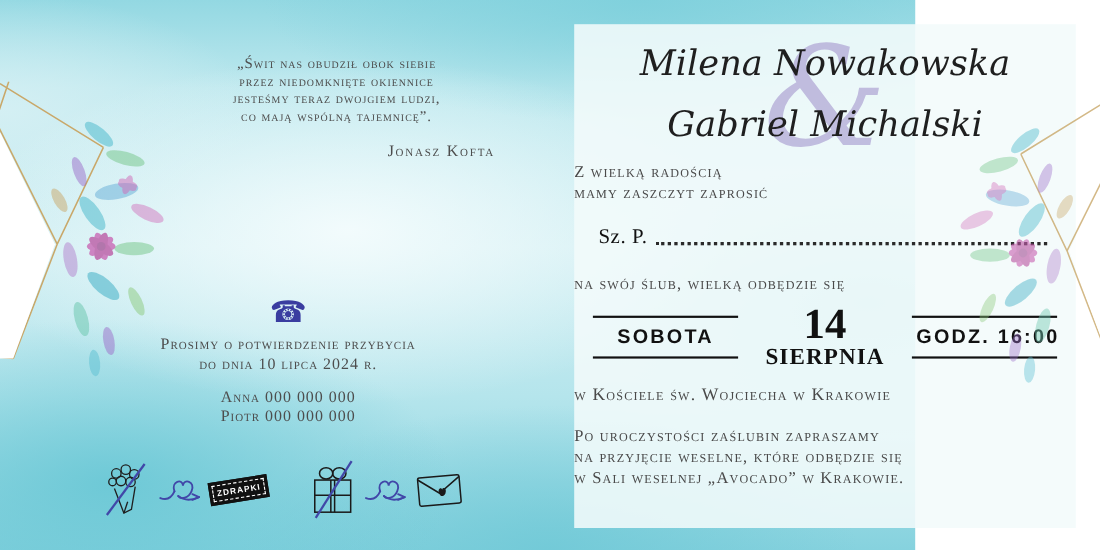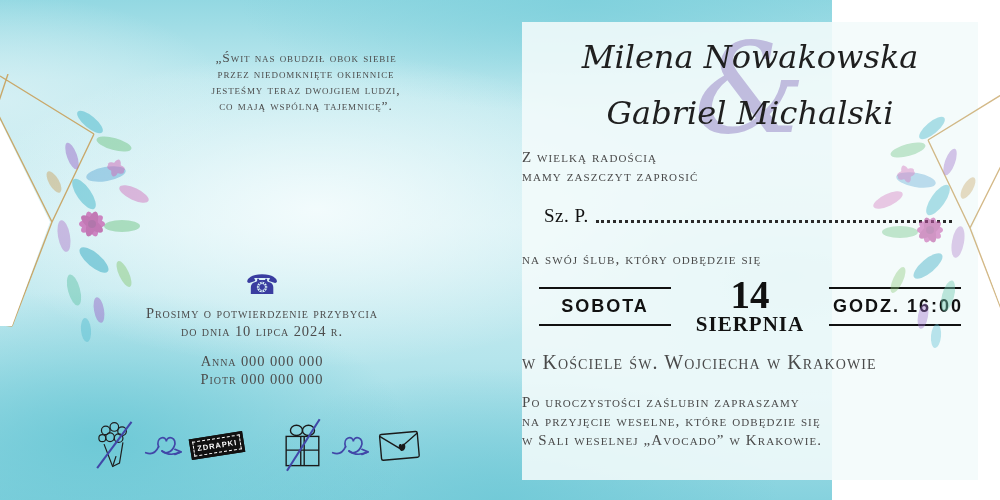--- a/index.html
+++ b/index.html
@@ -57,21 +57,21 @@
 
   .date-row { display:flex; justify-content:center; align-items:center; margin-top:8px; gap:10px; }
   .col-side { border-top:2px solid #111; border-bottom:2px solid #111; padding:7px 4px;
     font-family:"Liberation Sans", sans-serif; font-weight:bold; font-size:18px; letter-spacing:2px;
     color:#111; width:132px; text-align:center; white-space:nowrap; }
   .col-mid { width:138px; text-align:center; font-weight:bold; color:#111; }
   .day { font-size:39px; line-height:37px; }
   .month { font-size:21px; line-height:23px; letter-spacing:1px; }
   .year { font-size:19px; line-height:20px; }
 
-  .church { margin-top:15px; font-size:20px; }
+  .church { margin-top:15px; font-size:16px; }
   .reception { margin-top:19px; font-size:15px; line-height:19px; }
 
   .floral { position:absolute; pointer-events:none; }
   .floral-left { left:-6px; top:74px; }
   .floral-right { left:858px; top:80px; opacity:0.8; }
 </style>
 </head>
 <body>
 
 <div class="card">
@@ -108,20 +108,21 @@
         <ellipse cx="122" cy="94" rx="9" ry="4" fill="#d06ab8" transform="rotate(190 122 94)"></ellipse>
       </g>
     </g>
   </svg>
 
   <div class="quote-block">
     <div>„Świt nas obudził obok siebie</div>
     <div>przez niedomknięte okiennice</div>
     <div>jesteśmy teraz dwojgiem ludzi,</div>
     <div>co mają wspólną tajemnicę”.</div>
+    <div class="quote-author">Jonasz Kofta</div>
   </div>
 
   <div class="rsvp-block">
     <div class="phone-icon">☎</div>
     <div class="rsvp-lines">
       <div>Prosimy o potwierdzenie przybycia</div>
       <div>do dnia 10 lipca 2024 r.</div>
     </div>
     <div class="contacts">
       <div>Anna 000 000 000</div>
@@ -191,21 +192,21 @@
     <div class="sc intro">
       <div>Z wielką radością</div>
       <div>mamy zaszczyt zaprosić</div>
     </div>
 
     <div class="guest-row">
       <span class="guest-prefix">Sz. P.</span>
       <span class="dots"></span>
     </div>
 
-    <div class="sc ceremony">na swój ślub, który odbędzie się</div>
+    <div class="sc ceremony">na swój ślub, wielką odbędzie się</div>
 
     <div class="date-row">
       <div class="col-side">SOBOTA</div>
       <div class="col-mid">
         <div class="day">14</div>
         <div class="month">SIERPNIA</div>
       </div>
       <div class="col-side">GODZ. 16:00</div>
     </div>
 

